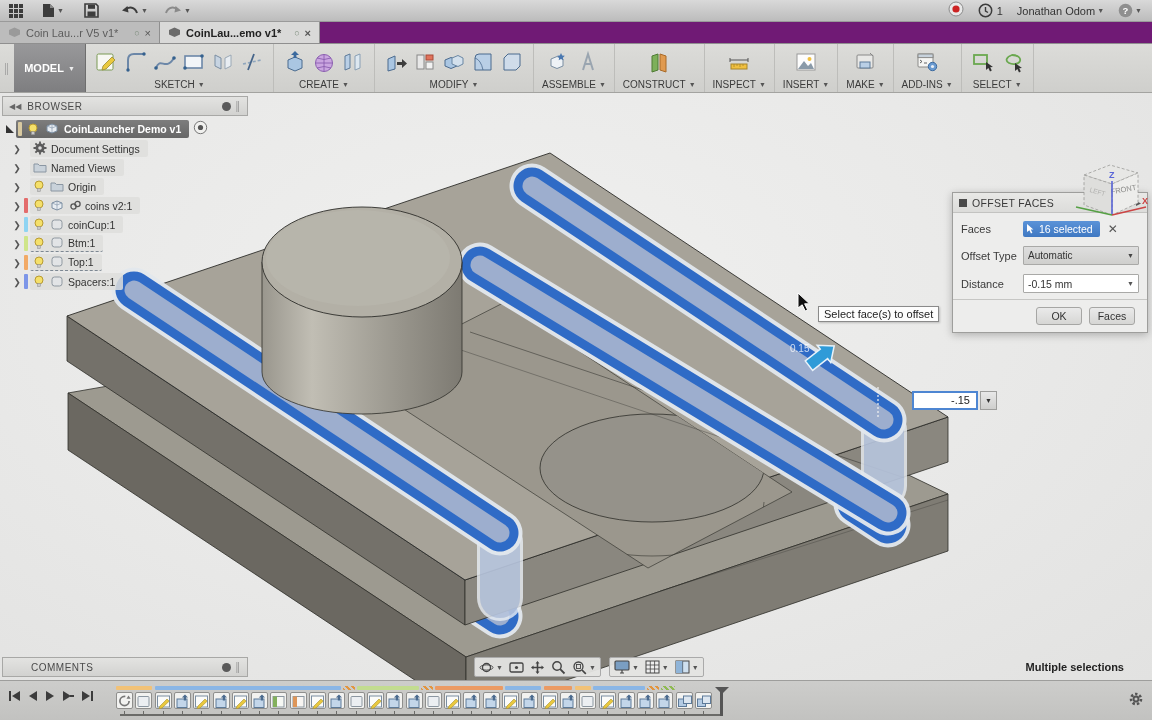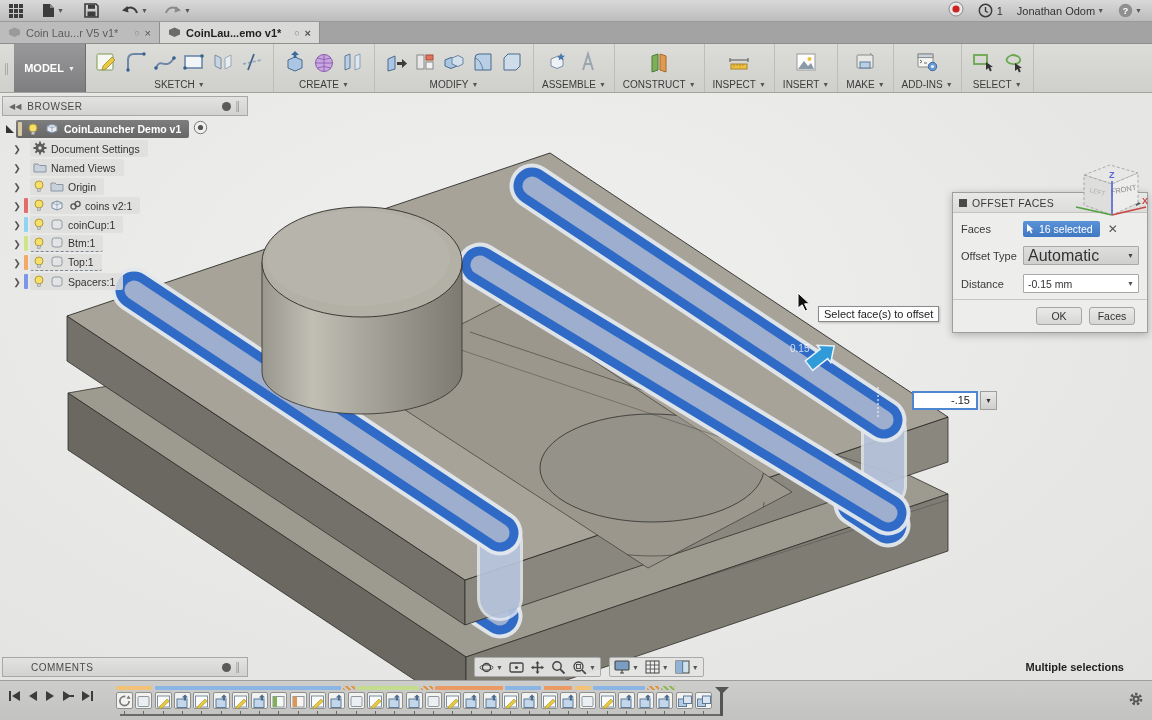--- a/index.html
+++ b/index.html
@@ -13,21 +13,21 @@
     display:flex; align-items:center; }
   .tb-left { display:flex; align-items:center; gap:10px; padding-left:8px; }
   .tb-right { margin-left:auto; display:flex; align-items:center; gap:14px; padding-right:10px; }
   .tb-btn { display:flex; align-items:center; gap:2px; cursor:default; }
   .caret { font-size:7px; color:#555; line-height:1; }
   .tb-user { font-size:11px; color:#333; }
   .clock-num { font-size:11px; color:#333; margin-left:2px; }
 
   
   .tabbar { position:absolute; left:0; top:22px; width:1152px; height:22px;
-    background:#a3a3a3; border-bottom:1px solid #8f8f8f; display:flex; align-items:stretch; }
+    background:#701a75; border-bottom:1px solid #8f8f8f; display:flex; align-items:stretch; }
   .tab { display:flex; align-items:center; gap:5px; padding:0 8px; width:160px;
     border-right:1px solid #8f8f8f; background:#bcbcbc; color:#5c5c5c; font-size:11px; }
   .tab.active { background:#d9d9d8; color:#222; font-weight:bold; }
   .tab .t-circle { font-size:9px; color:#7c8c7c; margin-left:auto; }
   .tab .t-close { font-size:11px; color:#555; }
 
   
   .ribbon { position:absolute; left:0; top:44px; width:1152px; height:49px;
     background:linear-gradient(#dcdcd9,#cfcfcc); border-bottom:1px solid #a3a3a0;
     display:flex; align-items:stretch; }
@@ -82,21 +82,21 @@
   .dlg-head .dlg-title { font-size:10.5px; color:#3a3a3a; letter-spacing:.3px; }
   .dlg-head .dlg-pin { margin-left:auto; color:#555; font-size:10px; }
   .dlg-grid { padding:8px 8px 6px; display:grid; grid-template-columns:62px 1fr; row-gap:9px; align-items:center; }
   .dlg-label { color:#3a3a3a; }
   .chip-row { display:flex; align-items:center; gap:8px; }
   .chip { background:linear-gradient(#5b93d8,#3f78c2); color:#fff; border-radius:2px;
     padding:2px 7px 2px 4px; display:flex; align-items:center; gap:4px; font-size:10.5px; }
   .chip-x { color:#555; font-size:12px; }
   .dd { height:19px; background:linear-gradient(#dedede,#cfcfcd); border:1px solid #a9a9a7;
     display:flex; align-items:center; padding:0 4px; border-radius:1px; }
-  .dd .dd-val { flex:1; font-size:16px; }
+  .dd .dd-val { flex:1; font-size:10px; }
   .dd .caret { color:#444; }
   .inp { height:19px; background:#fff; border:1px solid #a9a9a7; display:flex; align-items:center;
     padding:0 4px; border-radius:1px; }
   .inp .inp-val { flex:1; font-size:10.5px; }
   .dlg-btns { border-top:1px solid #c6c6c4; padding:7px 12px; display:flex; justify-content:flex-end; gap:7px; }
   .btn { min-width:46px; height:18px; font-size:10.5px; color:#333; text-align:center; line-height:17px;
     background:linear-gradient(#eaeaea,#d6d6d4); border:1px solid #a6a6a4; border-radius:3px; }
 
   
   .tooltip { position:absolute; left:818px; top:213px; background:#fdfdfd; border:1px solid #8a8a8a;

